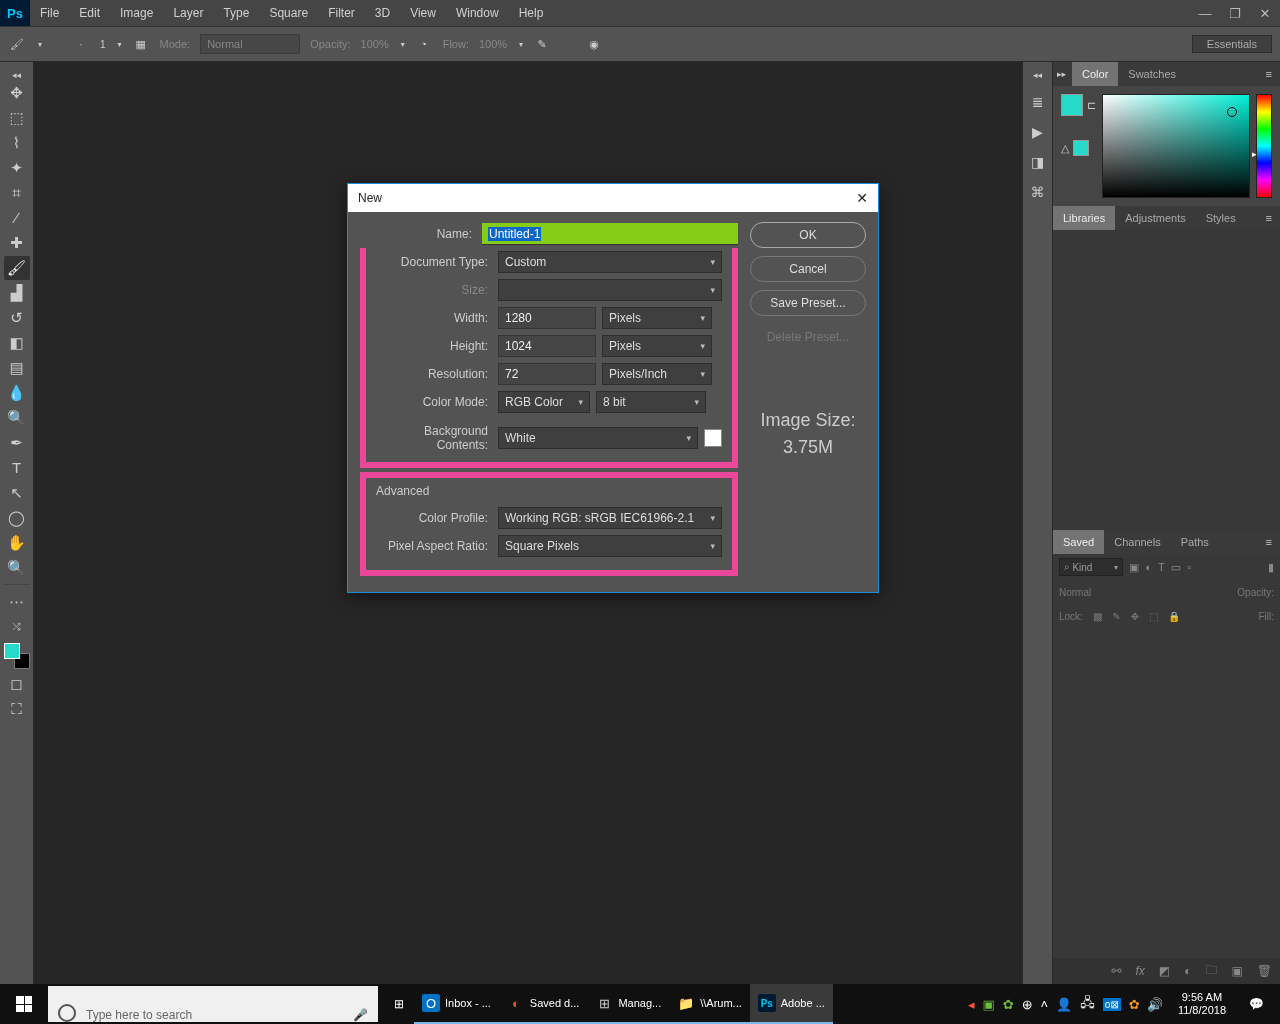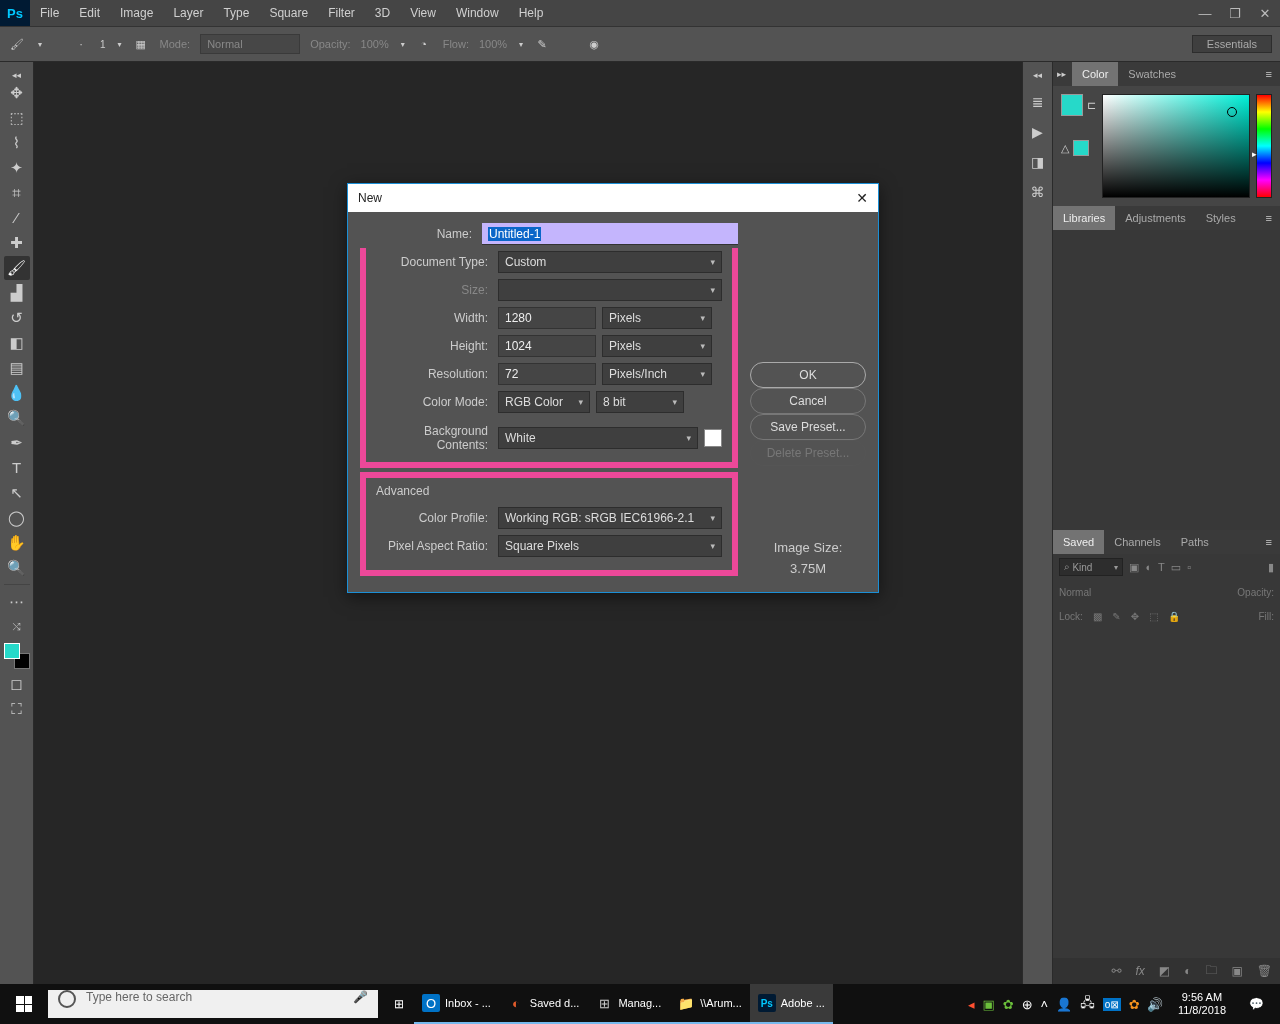--- a/index.html
+++ b/index.html
@@ -61,47 +61,47 @@
 .layer-toolbar .lt-select { background: #2d2d2d; border: 1px solid #222; height: 18px; padding: 0 4px; display: flex; align-items: center; color: #999; font-size: 10px; min-width: 64px; }
 .layer-toolbar .lt-ico { color: #888; font-size: 11px; }
 .layer-row2 { height: 24px; display: flex; align-items: center; padding: 0 6px; gap: 8px; font-size: 10px; color: #777; }
 .layer-row3 { height: 24px; display: flex; align-items: center; padding: 0 6px; gap: 10px; font-size: 10px; color: #777; }
 .layer-bottom { margin-top: auto; height: 26px; background: #323232; display: flex; align-items: center; justify-content: flex-end; padding: 0 8px; gap: 14px; color: #888; font-size: 12px; }
 
 
 .dialog { position: absolute; left: 347px; top: 183px; width: 532px; background: #535353; border: 1px solid #1b8fd6; box-shadow: 0 4px 16px rgba(0,0,0,0.5); color: #ccc; font-size: 12px; }
 .dialog-titlebar { height: 28px; background: #fff; color: #222; display: flex; align-items: center; padding: 0 10px; font-size: 12px; }
 .dialog-titlebar .dclose { margin-left: auto; font-size: 14px; color: #222; }
-.dialog-body { display: flex; padding: 8px 12px 16px 12px; gap: 12px; align-items: flex-end; }
+.dialog-body { display: flex; padding: 8px 12px 16px 12px; gap: 12px; }
 .dialog-left { flex: 1; }
-.dialog-right { width: 116px; display: flex; flex-direction: column; align-items: stretch; padding-top: 2px; }
+.dialog-right { width: 116px; display: flex; flex-direction: column; gap: 8px; align-items: stretch; padding-top: 2px; }
 .dbtn { height: 26px; border: 1px solid #777; border-radius: 14px; background: transparent; color: #ddd; font-size: 12px; display: flex; align-items: center; justify-content: center; }
 .dbtn.primary { border-color: #aaa; }
 .dbtn.disabled { color: #777; border-color: #555; }
-.img-size { margin-top: 74px; text-align: center; font-size: 13px; color: #ccc; }
+.img-size { margin-top: 52px; text-align: center; font-size: 18px; color: #ccc; }
 .img-size .isz-val { margin-top: 6px; }
 
 .drow { display: flex; align-items: center; height: 28px; gap: 6px; }
 .drow .dlabel { width: 116px; text-align: right; color: #ccc; padding-right: 4px; }
 .drow .dlabel.muted { color: #888; }
 .dinput { background: #454545; border: 1px solid #333; height: 22px; color: #eee; padding: 0 6px; font-size: 12px; display: flex; align-items: center; }
-.dinput.name { flex: 1; background: #c4b5fd; border: none; border-bottom: 1px solid #333; }
+.dinput.name { flex: 1; background: #84cc16; border: none; border-bottom: 1px solid #333; }
 .dinput.name .sel { background: #0a66c9; color: #fff; padding: 0 1px; }
 .dselect { background: #3f3f3f; border: 1px solid #2d2d2d; height: 22px; display: flex; align-items: center; padding: 0 6px; color: #ddd; font-size: 12px; position: relative; }
 .dselect .dcaret { margin-left: auto; font-size: 9px; color: #bbb; }
 .fieldset { border: 6px solid #ec4899; margin-top: 4px; padding: 6px 10px 10px 10px; }
 .fieldset .legend { font-size: 12px; color: #ccc; margin-bottom: 6px; }
 .colorchip { width: 18px; height: 18px; background: #fff; border: 1px solid #888; }
 
 
 .taskbar { position: absolute; left: 0; right: 0; bottom: 0; height: 40px; background: #101010; display: flex; align-items: center; color: #fff; font-size: 12px; }
 .tb-start { width: 48px; height: 40px; display: flex; align-items: center; justify-content: center; }
 .win-logo { width: 16px; height: 16px; display: grid; grid-template-columns: 1fr 1fr; grid-template-rows: 1fr 1fr; gap: 1px; }
 .win-logo span { background: #fff; }
-.searchbox { width: 330px; height: 28px; background: #f0f0f0; display: flex; align-items: flex-start; color: #666; padding: 0 10px; gap: 10px; margin-right: 6px; }
+.searchbox { width: 330px; height: 36px; background: #f0f0f0; display: flex; align-items: flex-end; color: #666; padding: 0 10px; gap: 10px; margin-right: 6px; }
 .searchbox .cortana { width: 18px; height: 18px; border: 2px solid #555; border-radius: 50%; }
 .searchbox .mic { margin-left: auto; color: #666; }
 .tb-ico { width: 30px; height: 40px; display: flex; align-items: center; justify-content: center; color: #fff; }
 .tb-app { height: 40px; display: flex; align-items: center; gap: 5px; padding: 0 8px; color: #fff; font-size: 11px; border-bottom: 2px solid transparent; }
 .tb-app.running { border-bottom-color: #76b9ed; }
 .tb-app.active { background: #3a3a3a; border-bottom-color: #76b9ed; }
 .tb-app .app-ico { width: 18px; height: 18px; display: flex; align-items: center; justify-content: center; font-size: 13px; border-radius: 2px; }
 .tray { margin-left: auto; display: flex; align-items: center; gap: 8px; padding: 0 6px; color: #fff; font-size: 12px; }
 .tray .tr-ico { font-size: 13px; }
 .clock { text-align: center; font-size: 11px; line-height: 13px; padding: 0 6px; }
@@ -329,21 +329,21 @@
               <span>Pixels/Inch</span>
               <span class="dcaret">▾</span>
             </div>
         </div>
         <div class="drow">
           <div class="dlabel">Color Mode:</div>
           <div class="dselect" style="width:92px">
               <span>RGB Color</span>
               <span class="dcaret">▾</span>
             </div>
-          <div class="dselect" style="width:88px">
+          <div class="dselect" style="width:110px">
               <span>8 bit</span>
               <span class="dcaret">▾</span>
             </div>
         </div>
         <div style="height:8px"></div>
         <div class="drow">
           <div class="dlabel">Background Contents:</div>
           <div class="dselect" style="flex:1">
               <span>White</span>
               <span class="dcaret">▾</span>

